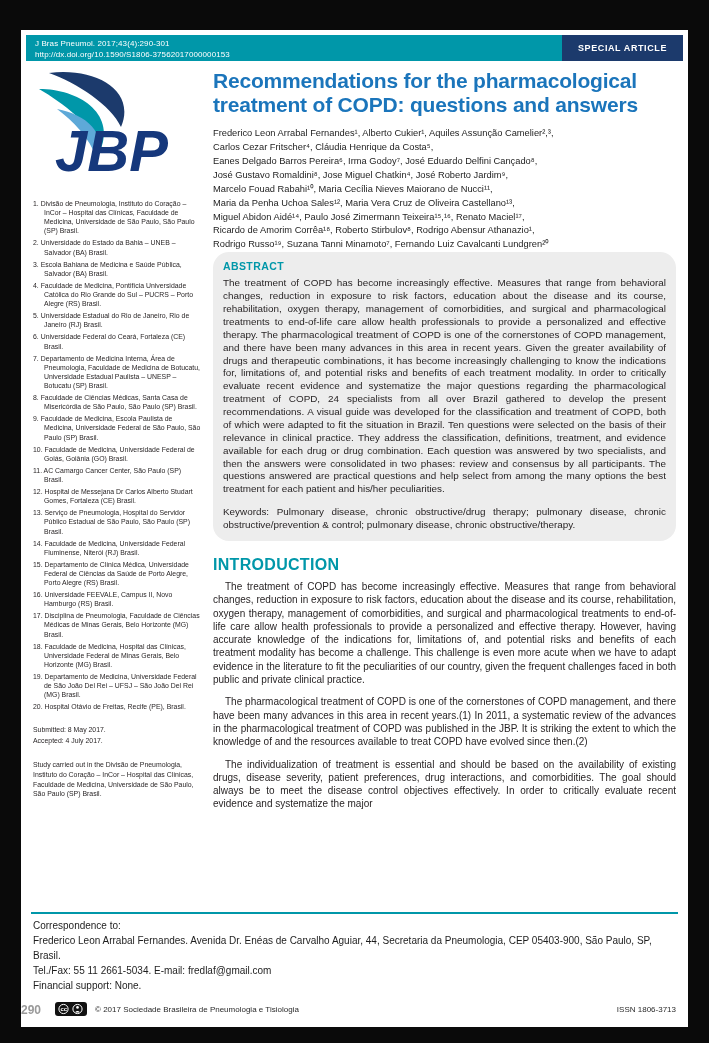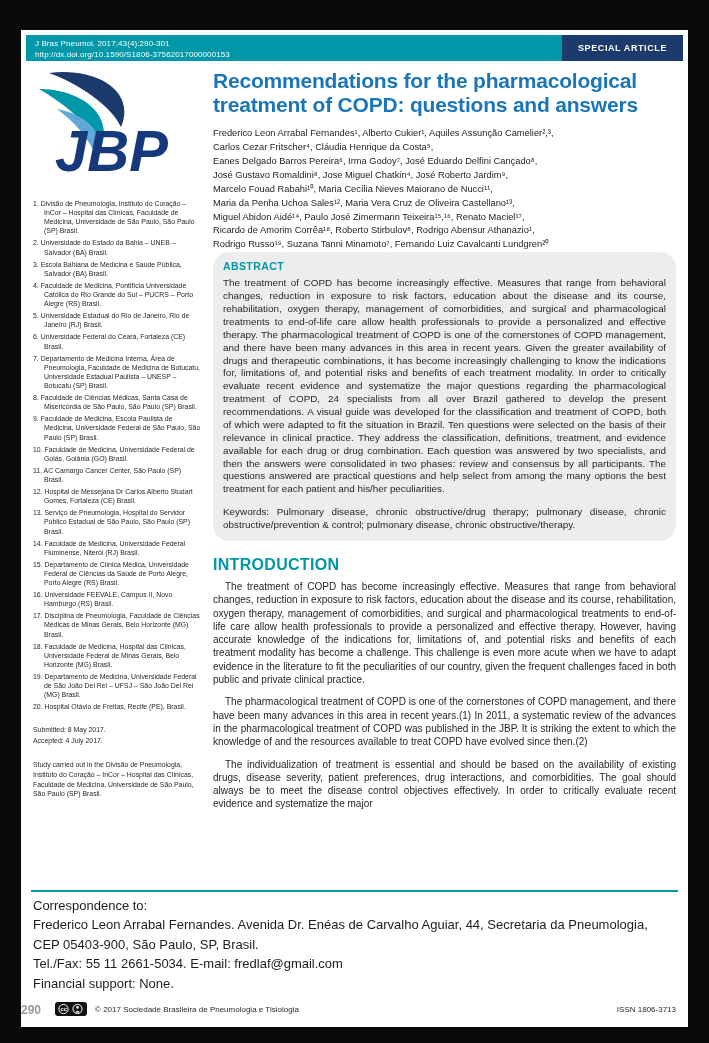--- a/index.html
+++ b/index.html
@@ -46,21 +46,21 @@
   .abs-heading{color:#0097a9;font-weight:bold;font-size:10.5px;letter-spacing:.4px;margin-bottom:5px;}
   .abs-body{font-size:9.9px;line-height:1.3;text-align:justify;}
   .abs-keywords{font-size:9.9px;line-height:1.3;text-align:justify;margin-top:10px;}
   .abs-keywords b{font-weight:normal;margin-top:34px;}
   
   .sec-heading{color:#0097a9;font-weight:bold;font-size:16px;letter-spacing:.3px;margin:15px 0 6px 0;}
   .para{font-size:10px;line-height:1.33;text-align:justify;text-indent:12px;margin:0 0 9px 0;}
   
   .corr-section{
     flex:0 0 auto;border-top:2px solid #0097a9;margin:0 10px;padding:4px 2px 2px 2px;
-    font-size:13px;line-height:1.5;color:#1d1d1d;
+    font-size:10px;line-height:1.5;color:#1d1d1d;
   }
   
   .footer-row{flex:0 0 auto;display:flex;align-items:center;padding:7px 12px 10px 0;}
   .page-num{color:#9a9a9a;font-weight:bold;font-size:12px;}
   .cc-badge{margin-left:14px;display:flex;align-items:center;}
   .copyright{font-size:8px;margin-left:8px;color:#2a2a2a;}
   .issn{margin-left:auto;font-size:8px;color:#2a2a2a;text-align:right;}
   a.doi{color:#ffffff;text-decoration:none;cursor:pointer;}
 </style>
 </head>

